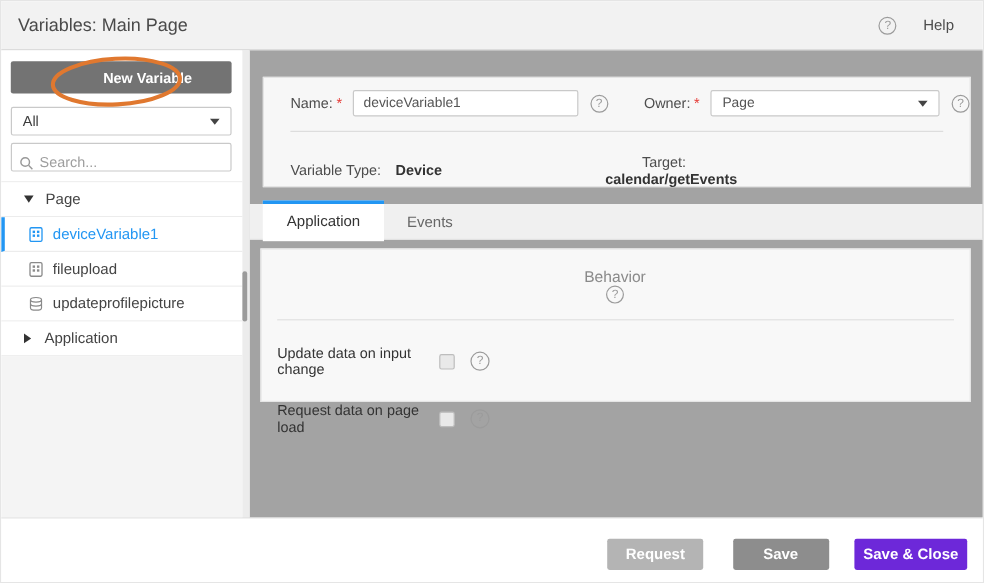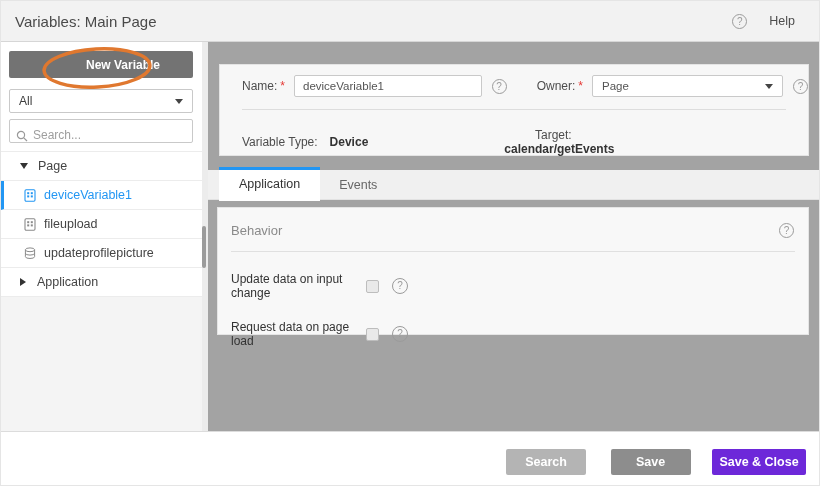--- a/index.html
+++ b/index.html
@@ -70,21 +70,21 @@
   .fld-value { font-size:12px; color:#333; font-weight:bold; margin-left:12px; }
   .target-group { display:flex; align-items:center; margin-left:124px;flex-direction:column; }
 
   .tabbar { display:flex; margin-top:14px; height:30px; background:#f0f0f0;
         border-bottom:1px solid #e2e2e2; padding-left:11px; }
   .tab { font-size:12.5px; color:#666; line-height:30px; padding:0 19px; cursor:pointer; }
   .tab.active { background:#fff; color:#333; border-top:3px solid #2296f3; margin-top:-3px;
         line-height:29px; height:34px; padding:0 20px; }
 
   .behavior-panel { margin:7px 10px 0 9px; height:128px; background:#f8f8f8; border:1px solid #e5e5e5; }
-  .behavior-head { display:flex; align-items:flex-start; justify-content:space-between; padding:15px 14px 0 13px; }
+  .behavior-head { display:flex; align-items:center; justify-content:space-between; padding:15px 14px 0 13px;flex-direction:column; }
   .behavior-title { font-size:13px; color:#8a8a8a; }
   .behavior-divider { border-top:1px solid #e0e0e0; margin:13px 13px 0 13px; }
   .opt-row { display:flex; align-items:center; margin-top:20px; padding-left:13px; }
   .opt-label { font-size:12px; color:#333; width:135px; }
   .checkbox { width:13px; height:13px; background:#e9e9e9; border:1px solid #bdbdbd; border-radius:2px; cursor:pointer; }
   .opt-row .qicon { margin-left:13px; width:16px; height:16px; line-height:14px; }
 
   
   .footer { height:55px; border-top:1px solid #dcdcdc; background:#fff; text-align:right; padding:17px 13px 0 0; }
   .btn { display:inline-block; height:26px; border:none; border-radius:2px; color:#fff;
@@ -228,18 +228,18 @@
           <span class="opt-label">Request data on page load</span>
           <span class="checkbox"></span>
           <span class="qicon"></span>
         </div>
       </div>
 
     </div>
   </div>
 
   <div class="footer">
-    <button class="btn btn-cancel">Search</button>
+    <button class="btn btn-cancel">Request</button>
     <button class="btn btn-save">Save</button>
     <button class="btn btn-save-close">Save &amp; Close</button>
   </div>
 
 </div>
 
 </body></html>

